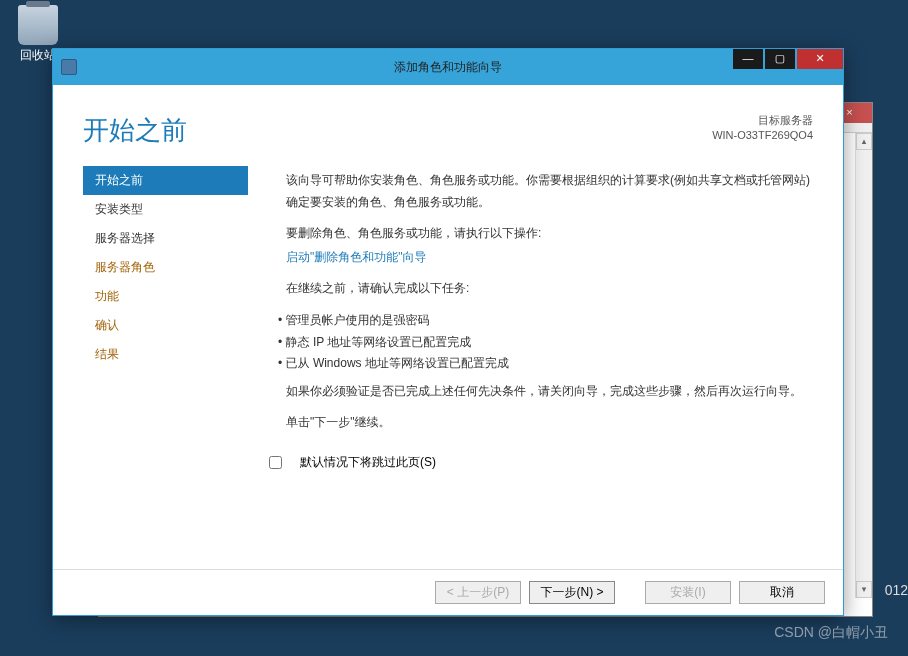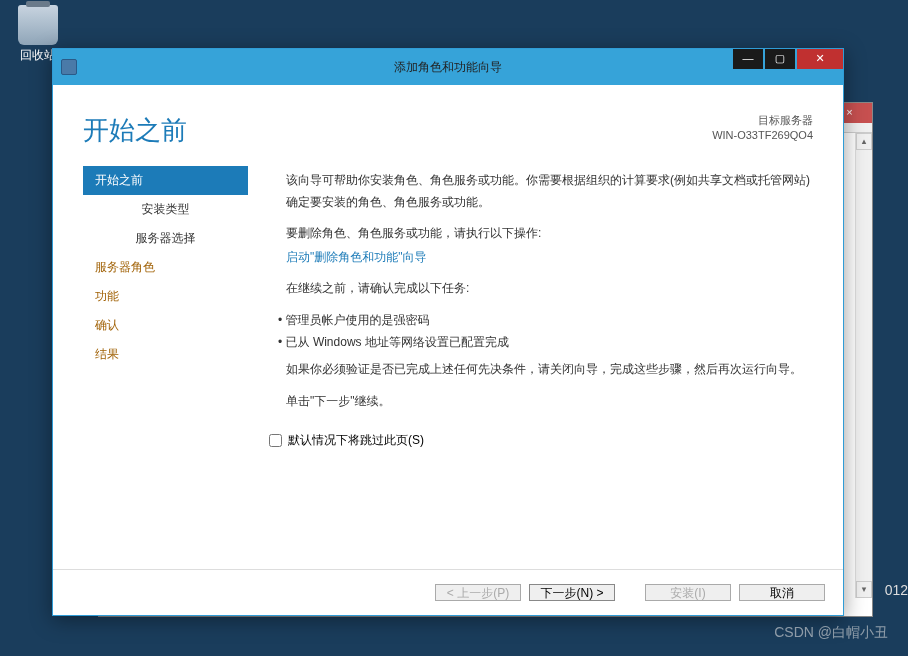--- a/index.html
+++ b/index.html
@@ -149,54 +149,54 @@
     .sidebar-item {
       padding: 6px 12px;
       font-size: 12px;
       color: #a16207;
       cursor: default;
     }
     .sidebar-item.active {
       background: #1c7bb8;
       color: white;
     }
-    .sidebar-item.enabled { color: #333; text-align: center; }
+    .sidebar-item.enabled { color: #333; }
     .main-content {
       flex: 1;
       padding: 4px 0 0 18px;
       font-size: 12px;
       color: #333;
       line-height: 1.8;
     }
     .main-content p { margin-bottom: 10px; margin-left: 20px; }
     .link { color: #1c7bb8; cursor: pointer; }
     .bullet-list { list-style: none; margin: 6px 12px; }
     .bullet-list li::before { content: "• "; }
     .skip-row {
       padding: 10px 30px 0 216px;
       display: flex;
       align-items: center;
-      gap: 6px;
+      gap: 18px;
       font-size: 12px;
     }
     .skip-row input { width: 13px; height: 13px; }
     .footer {
       position: absolute;
       bottom: 0; left: 0; right: 0;
       height: 46px;
       border-top: 1px solid #ddd;
       display: flex;
       justify-content: flex-end;
       align-items: center;
       padding: 0 18px;
       gap: 8px;
     }
     .btn {
       min-width: 86px;
-      height: 17px;
+      height: 23px;
       border: 1px solid #aaa;
       background: #efefef;
       font-size: 12px;
       cursor: pointer;
       padding: 0 10px;
     }
     .btn:disabled {
       color: #aaa;
       cursor: default;
     }
@@ -266,20 +266,21 @@
       <div class="sidebar-item">结果</div>
     </div>
 
     <div class="main-content">
       <p>该向导可帮助你安装角色、角色服务或功能。你需要根据组织的计算要求(例如共享文档或托管网站)确定要安装的角色、角色服务或功能。</p>
       <p style="margin-bottom:2px">要删除角色、角色服务或功能，请执行以下操作:</p>
       <p class="link">启动"删除角色和功能"向导</p>
       <p>在继续之前，请确认完成以下任务:</p>
       <ul class="bullet-list">
         <li>管理员帐户使用的是强密码</li>
+        <li>静态 IP 地址等网络设置已配置完成</li>
         <li>已从 Windows 地址等网络设置已配置完成</li>
       </ul>
       <p>如果你必须验证是否已完成上述任何先决条件，请关闭向导，完成这些步骤，然后再次运行向导。</p>
       <p>单击"下一步"继续。</p>
     </div>
   </div>
 
   <div class="skip-row">
     <input type="checkbox" style="">
     <span>默认情况下将跳过此页(S)</span>

